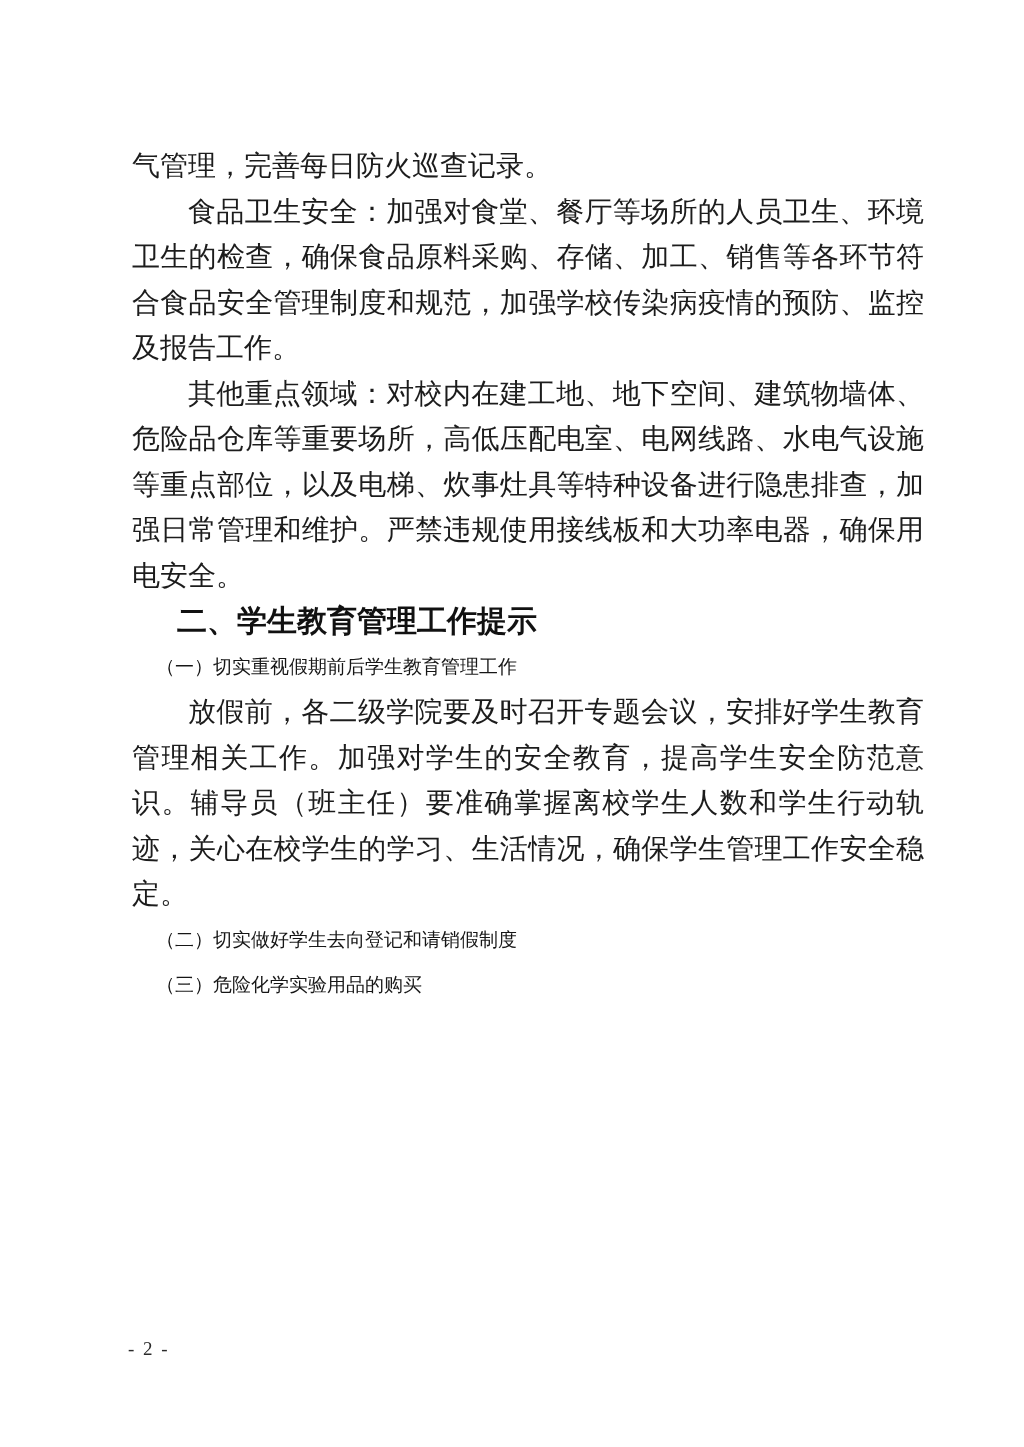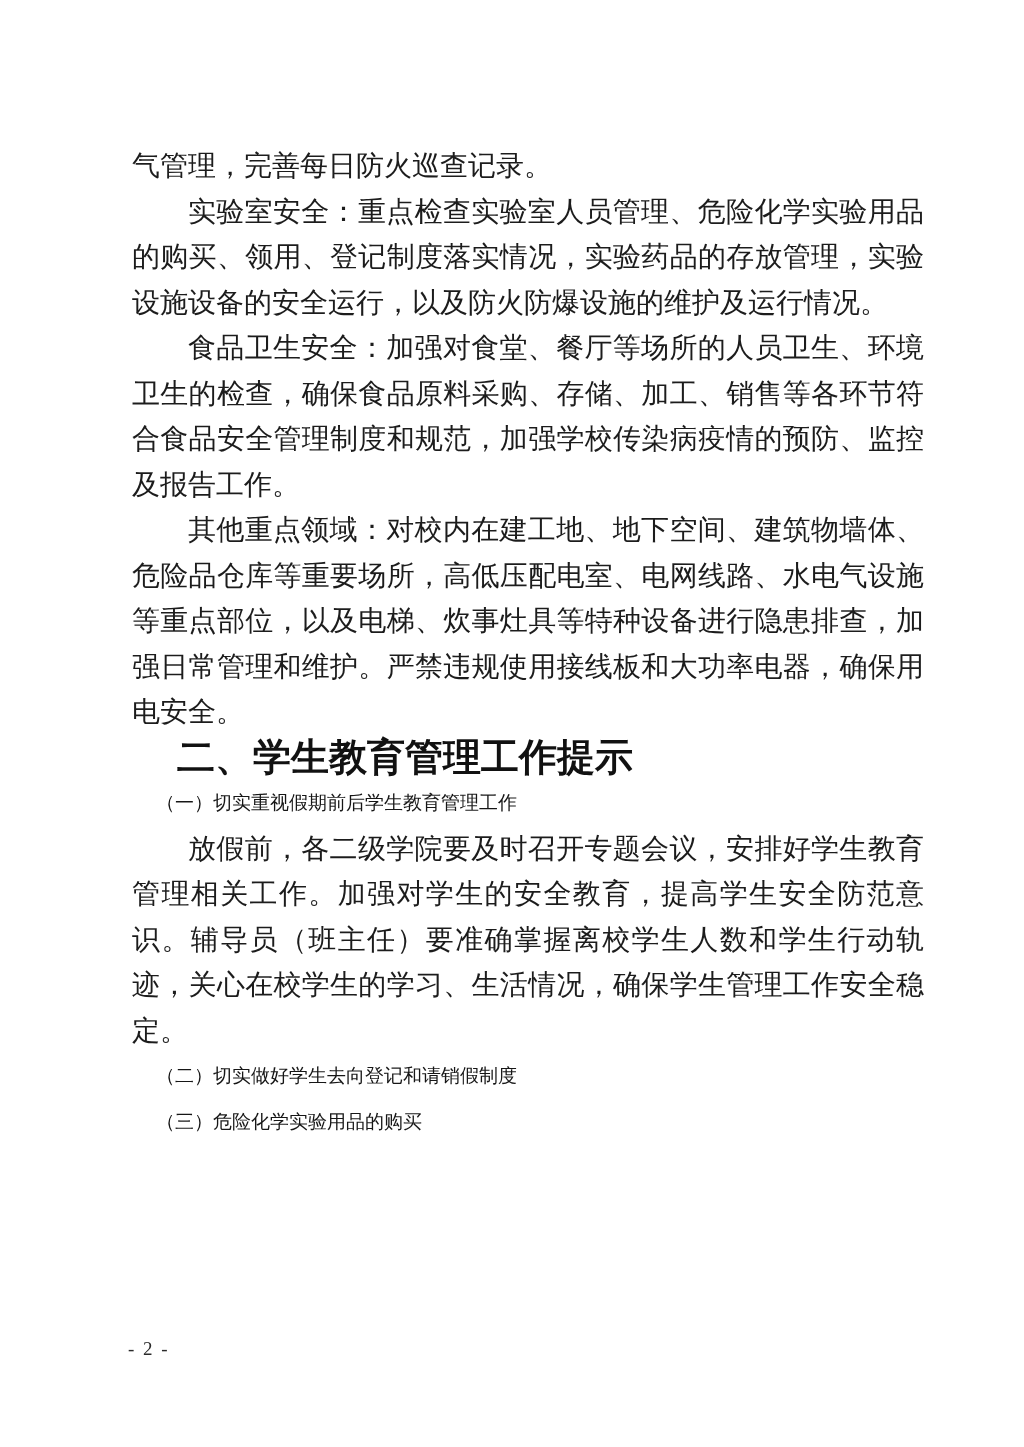--- a/index.html
+++ b/index.html
@@ -32,21 +32,21 @@
     overflow-wrap: anywhere;
     color: #1c1c1c;
     font-weight: normal;
   }
   .para.indent {
     text-indent: 2em;
   }
   .heading1 {
     margin: 0;
     font-family: "Liberation Sans", sans-serif;
-    font-size: 38px;
+    font-size: 30px;
     line-height: 45.5px;
     font-weight: bold;
     color: #111111;
     text-indent: 45px;
   }
   .heading2 {
     margin: 0;
     font-family: "Liberation Serif", serif;
     font-size: 19px;
     line-height: 45.5px;
@@ -63,21 +63,20 @@
     letter-spacing: 2px;
     color: #2a2a2a;
   }
 </style>
 </head>
 <body>
 
 <div class="sheet">
   <div class="content">
     <p class="para">气管理，完善每日防火巡查记录。</p>
-    <p class="para indent">实验室安全：重点检查实验室人员管理、危险化学实验用品的购买、领用、登记制度落实情况，实验药品的存放管理，实验设施设备的安全运行，以及防火防爆设施的维护及运行情况。</p>
     <p class="para indent">食品卫生安全：加强对食堂、餐厅等场所的人员卫生、环境卫生的检查，确保食品原料采购、存储、加工、销售等各环节符合食品安全管理制度和规范，加强学校传染病疫情的预防、监控及报告工作。</p>
     <p class="para indent">其他重点领域：对校内在建工地、地下空间、建筑物墙体、危险品仓库等重要场所，高低压配电室、电网线路、水电气设施等重点部位，以及电梯、炊事灶具等特种设备进行隐患排查，加强日常管理和维护。严禁违规使用接线板和大功率电器，确保用电安全。</p>
     <h2 class="heading1">二、学生教育管理工作提示</h2>
     <h3 class="heading2">（一）切实重视假期前后学生教育管理工作</h3>
     <p class="para indent">放假前，各二级学院要及时召开专题会议，安排好学生教育管理相关工作。加强对学生的安全教育，提高学生安全防范意识。辅导员（班主任）要准确掌握离校学生人数和学生行动轨迹，关心在校学生的学习、生活情况，确保学生管理工作安全稳定。</p>
     <h3 class="heading2">（二）切实做好学生去向登记和请销假制度</h3>
     <h3 class="heading2">（三）危险化学实验用品的购买</h3>
   </div>
   <div class="page-footer">- 2 -</div>
 </div>

